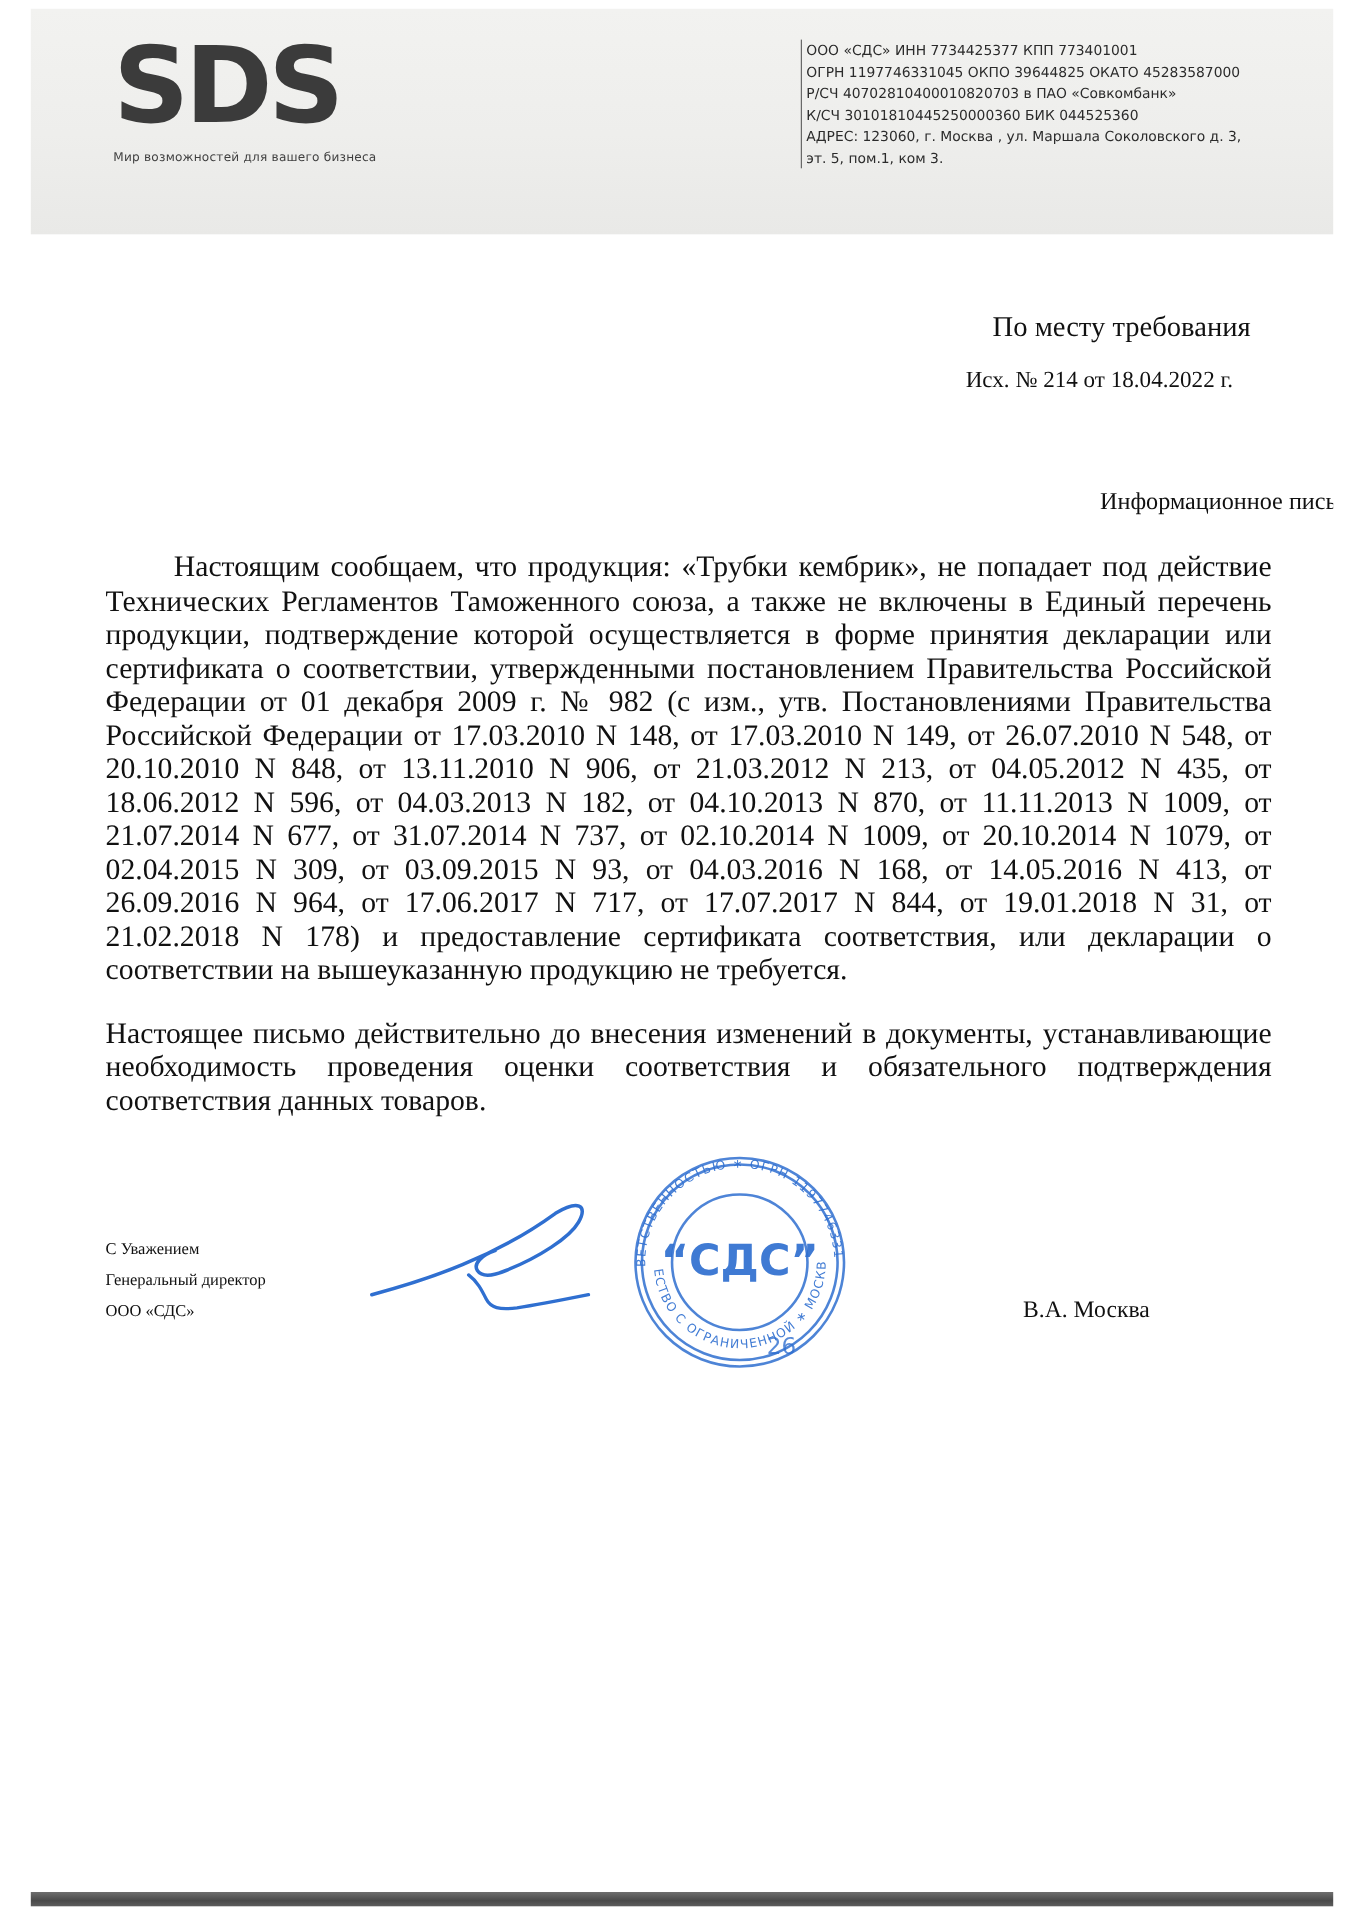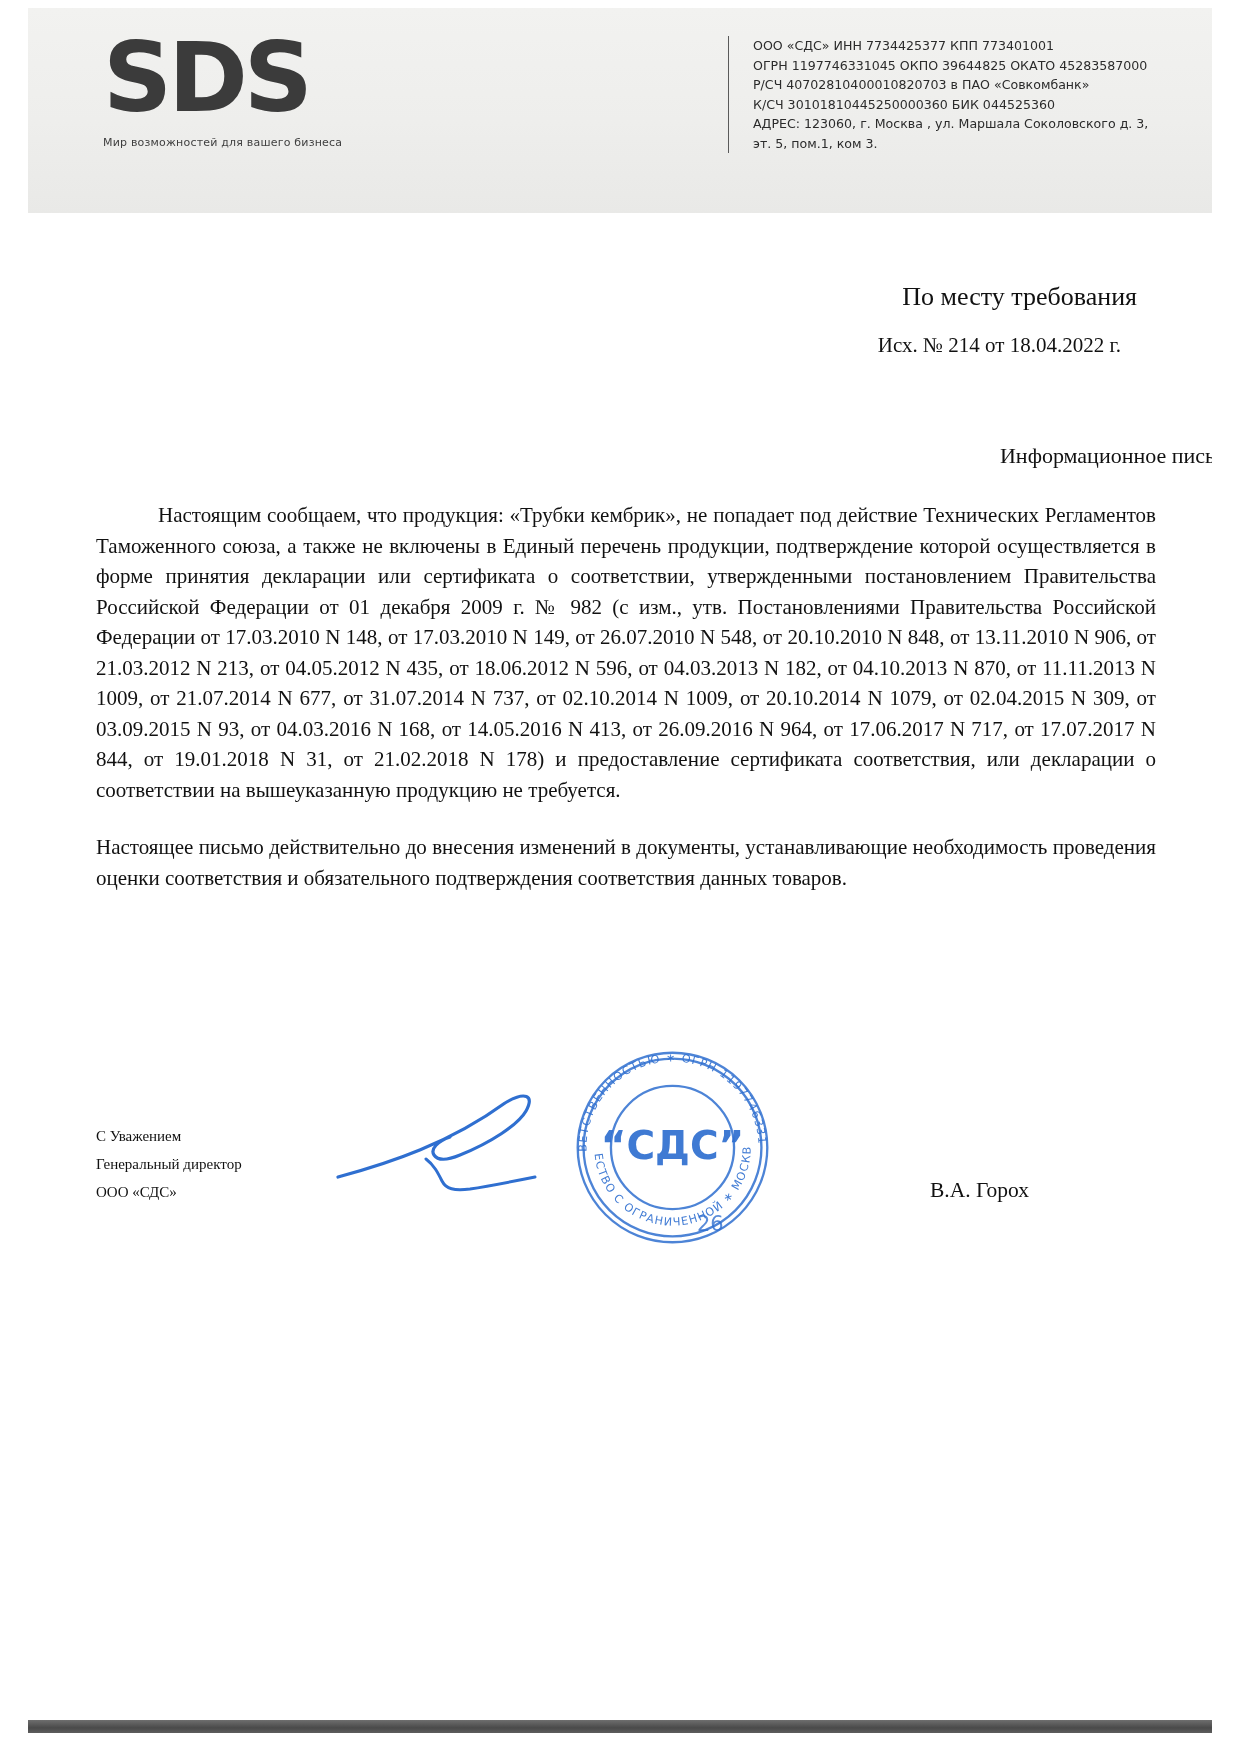--- a/index.html
+++ b/index.html
@@ -47,21 +47,21 @@
     color: #3f3f3f;
     margin-top: 10px;
     letter-spacing: 0.2px;
   }
   .requisites {
     position: absolute;
     left: 700px;
     top: 28px;
     width: 470px;
     border-left: 1.4px solid #5a5a5a;
-    padding-left: 24px;
+    padding-left: 4px;
     font-family: "DejaVu Sans", sans-serif;
     font-size: 12.6px;
     line-height: 19.5px;
     color: #2b2b2b;
   }
   .requisites div { white-space: nowrap; }
 
   
   .addressee {
     position: absolute;
@@ -89,21 +89,21 @@
     padding-left: 50px;
     box-sizing: border-box;
   }
 
   
   .body-text {
     position: absolute;
     left: 96px;
     top: 500px;
     width: 1060px;
-    font-size: 21px;
+    font-size: 27px;
     line-height: 30.5px;
     text-align: justify;
   }
   .body-text p { margin: 0; }
   .p-first { text-indent: 62px; }
   .p-second { margin-top: 27px !important; }
 
   
   .sign-left {
     position: absolute;
@@ -188,21 +188,21 @@
   <div class="body-text">
     <p class="p-first">Настоящим сообщаем, что продукция: «Трубки кембрик», не попадает под действие Технических Регламентов Таможенного союза, а также не включены в Единый перечень продукции, подтверждение которой осуществляется в форме принятия декларации или сертификата о соответствии, утвержденными постановлением Правительства Российской Федерации от 01 декабря 2009 г. № 982 (с изм., утв. Постановлениями Правительства Российской Федерации от 17.03.2010 N 148, от 17.03.2010 N 149, от 26.07.2010 N 548, от 20.10.2010 N 848, от 13.11.2010 N 906, от 21.03.2012 N 213, от 04.05.2012 N 435, от 18.06.2012 N 596, от 04.03.2013 N 182, от 04.10.2013 N 870, от 11.11.2013 N 1009, от 21.07.2014 N 677, от 31.07.2014 N 737, от 02.10.2014 N 1009, от 20.10.2014 N 1079, от 02.04.2015 N 309, от 03.09.2015 N 93, от 04.03.2016 N 168, от 14.05.2016 N 413, от 26.09.2016 N 964, от 17.06.2017 N 717, от 17.07.2017 N 844, от 19.01.2018 N 31, от 21.02.2018 N 178) и предоставление сертификата соответствия, или декларации о соответствии на вышеуказанную продукцию не требуется.</p>
     <p class="p-second">Настоящее письмо действительно до внесения изменений в документы, устанавливающие необходимость проведения оценки соответствия и обязательного подтверждения соответствия данных товаров.</p>
   </div>
 
   <div class="sign-left">
     <div>С Уважением</div>
     <div>Генеральный директор</div>
     <div>ООО «СДС»</div>
   </div>
-  <div class="sign-right">В.А. Горох</div>
+  <div class="sign-right">В.А. Москва</div>
 
   <svg class="signature-ink" viewBox="0 0 320 130">
     <path d="M8 92 C 60 78, 120 58, 175 18 C 195 6, 205 10, 196 26 C 188 40, 160 58, 130 70 C 118 75, 108 76, 104 70 C 100 64, 108 56, 120 52" fill="none" stroke="#2f6fd0" stroke-width="3.2" stroke-linecap="round"></path>
     <path d="M96 74 C 104 80, 108 88, 112 96 C 116 104, 124 106, 140 104 C 160 101, 185 96, 205 92" fill="none" stroke="#2f6fd0" stroke-width="3" stroke-linecap="round"></path>
   </svg>
 
   <svg class="stamp" viewBox="0 0 220 220">
     <defs>
       <path id="arcTop" d="M 22,110 A 88,88 0 0 1 198,110"></path>
       <path id="arcBottom" d="M 30,110 A 80,80 0 0 0 190,110"></path>

